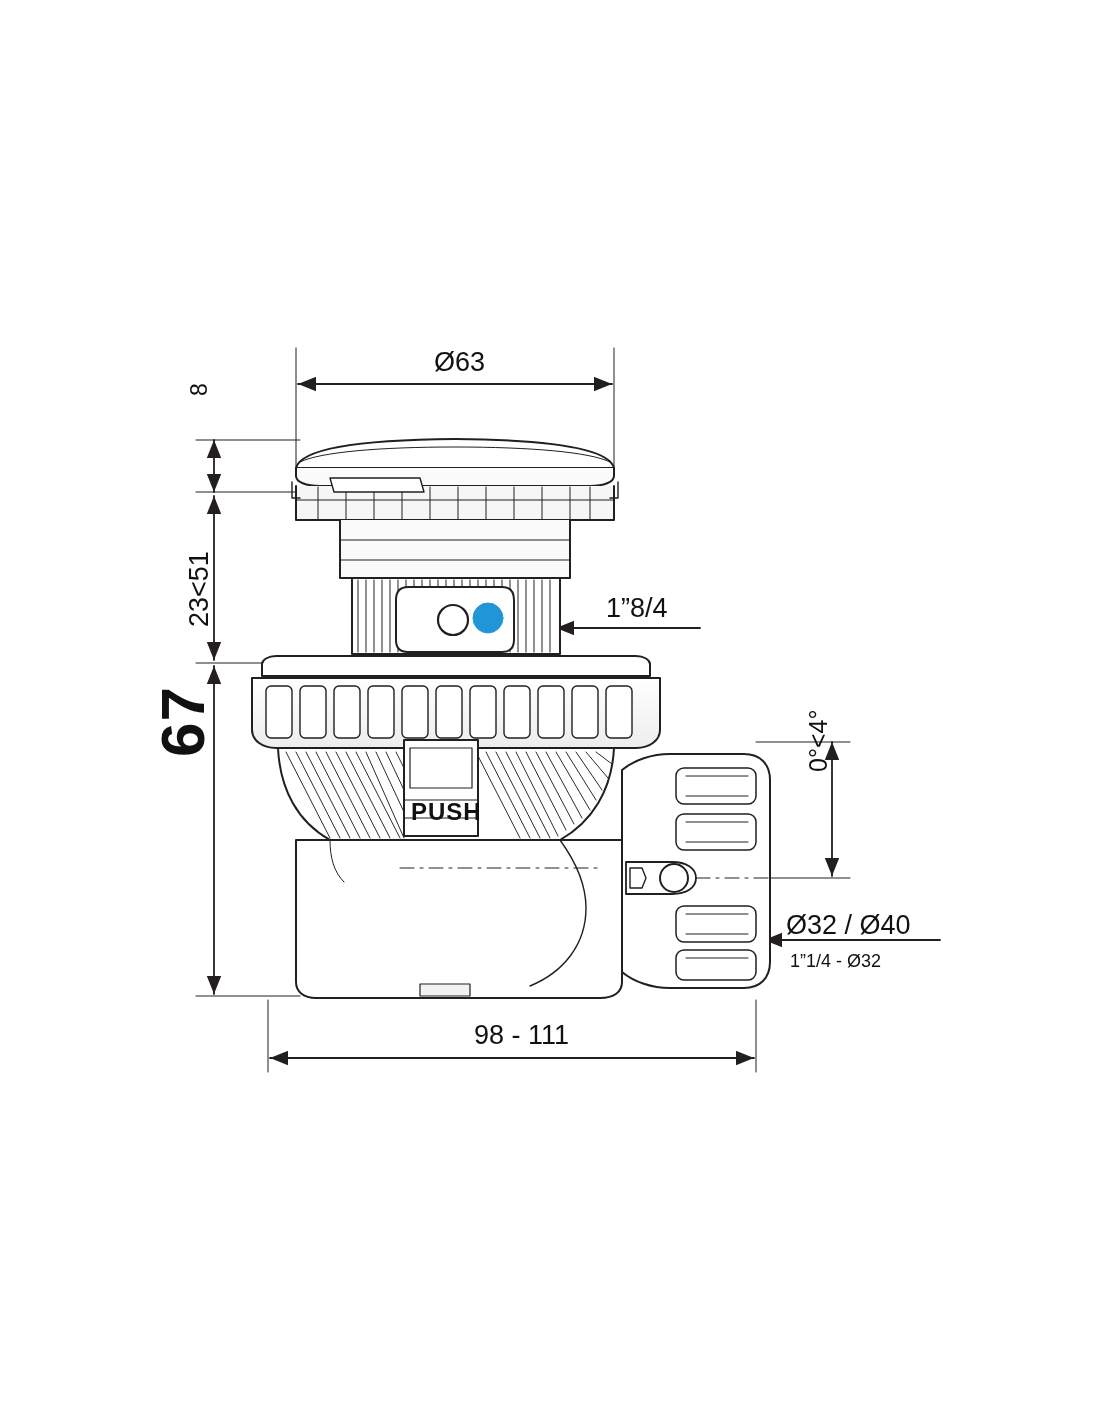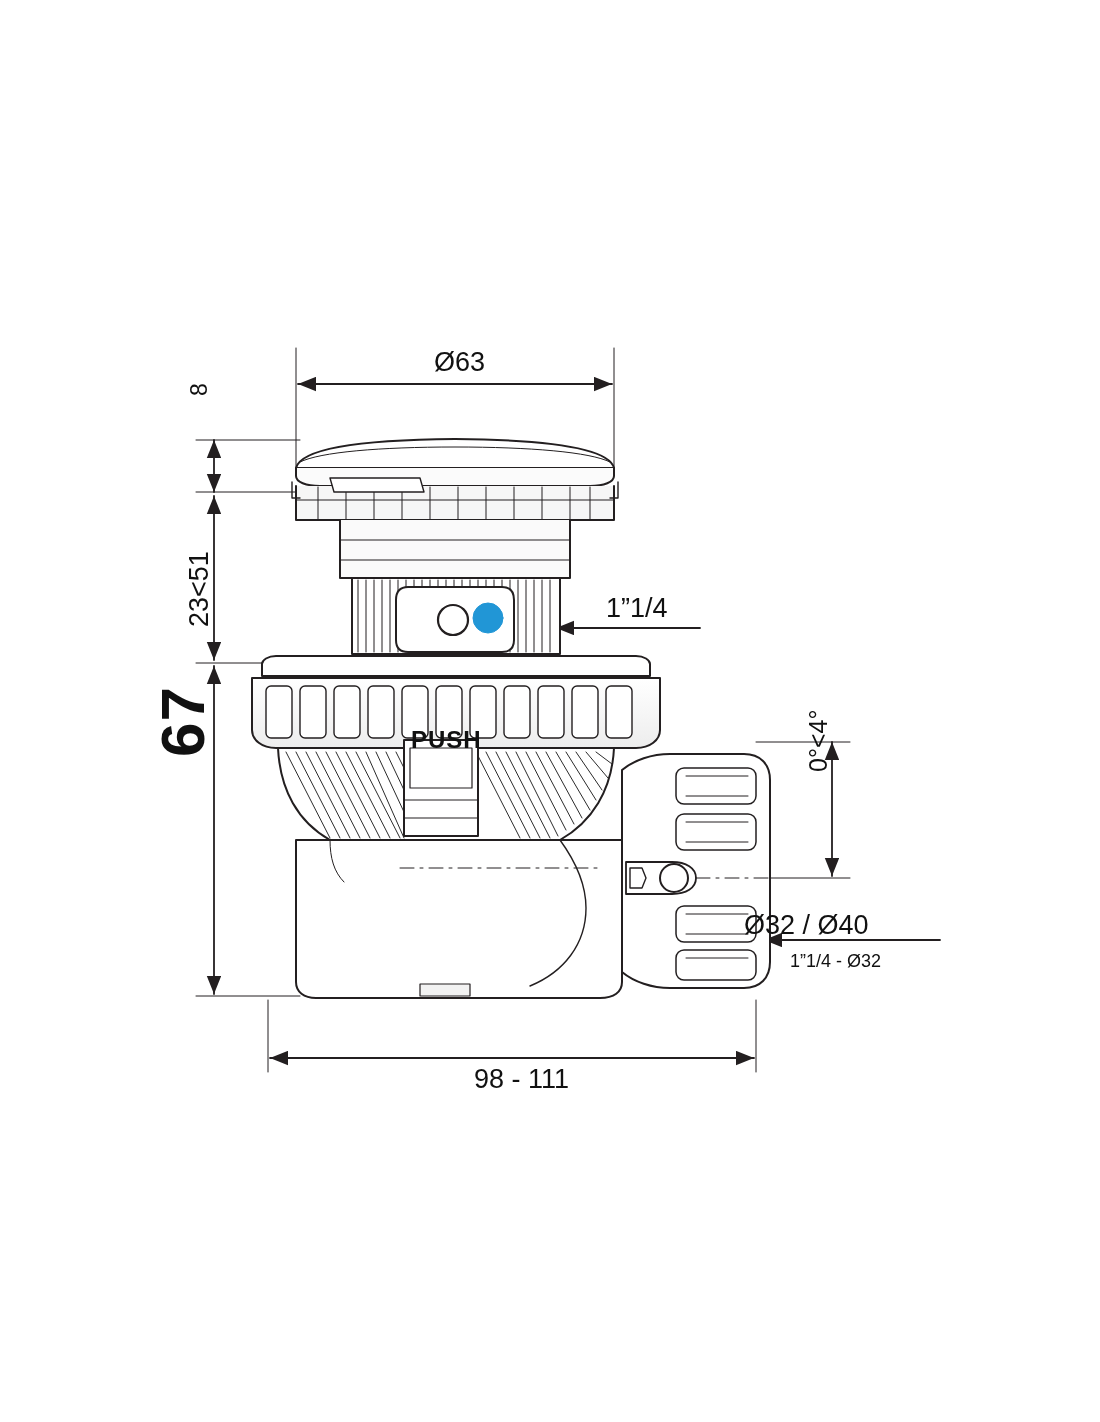--- a/index.html
+++ b/index.html
@@ -35,24 +35,24 @@
     color: #111;
     white-space: nowrap;
     line-height: 1;
   }
   .lbl-d63   { left: 434px; top: 349px; font-size: 27px; }
   .lbl-8     { left: 188px; top: 396px; font-size: 23px; transform: rotate(-90deg); transform-origin: left top; }
   .lbl-2351  { left: 186px; top: 627px; font-size: 27px; transform: rotate(-90deg); transform-origin: left top; }
   .lbl-67    { left: 152px; top: 757px; font-size: 62px; font-weight: bold; transform: rotate(-90deg); transform-origin: left top; letter-spacing: 1px; }
   .lbl-114   { left: 606px; top: 595px; font-size: 27px; }
   .lbl-angle { left: 806px; top: 772px; font-size: 25px; transform: rotate(-90deg); transform-origin: left top; }
-  .lbl-d3240 { left: 744px; top: 912px; font-size: 27px; text-align: right; }
+  .lbl-d3240 { left: 786px; top: 912px; font-size: 27px; text-align: right; }
   .lbl-1432  { left: 790px; top: 952px; font-size: 18px; }
-  .lbl-98111 { left: 474px; top: 1022px; font-size: 27px; margin-top: 44px; }
-  .lbl-push  { left: 411px; top: 728px; font-size: 24px; font-weight: bold; letter-spacing: 1px; }
+  .lbl-98111 { left: 474px; top: 1022px; font-size: 27px; }
+  .lbl-push  { left: 411px; top: 800px; font-size: 24px; font-weight: bold; letter-spacing: 1px; }
 </style>
 </head>
 <body>
 
 <div class="stage">
 
   <svg class="drawing" viewBox="0 0 1100 1422">
     <defs>
       <marker id="arrEnd" markerWidth="12" markerHeight="12" refX="10" refY="4" orient="auto">
         <path d="M0,0 L10,4 L0,8 z" fill="#231f20"></path>
@@ -240,20 +240,20 @@
                C400,652 396,648 396,640 L396,600 C396,592 400,587 408,587 Z" fill="#ffffff" stroke="#231f20" stroke-width="2"></path>
       <circle cx="453" cy="620" r="15" fill="#ffffff" stroke="#231f20" stroke-width="2.2"></circle>
       <circle cx="488" cy="618" r="15" fill="#2196d6" stroke="#2196d6" stroke-width="1"></circle>
     </g>
   </svg>
 
   <div class="lbl lbl-d63">Ø63</div>
   <div class="lbl lbl-8">8</div>
   <div class="lbl lbl-2351">23&lt;51</div>
   <div class="lbl lbl-67">67</div>
-  <div class="lbl lbl-114">1”1/4</div>
+  <div class="lbl lbl-114">1”8/4</div>
   <div class="lbl lbl-angle">0°&lt;4°</div>
   <div class="lbl lbl-d3240">Ø32 / Ø40</div>
   <div class="lbl lbl-1432">1”1/4 - Ø32</div>
   <div class="lbl lbl-98111">98 - 111</div>
   <div class="lbl lbl-push">PUSH</div>
 
 </div>
 
 </body></html>

